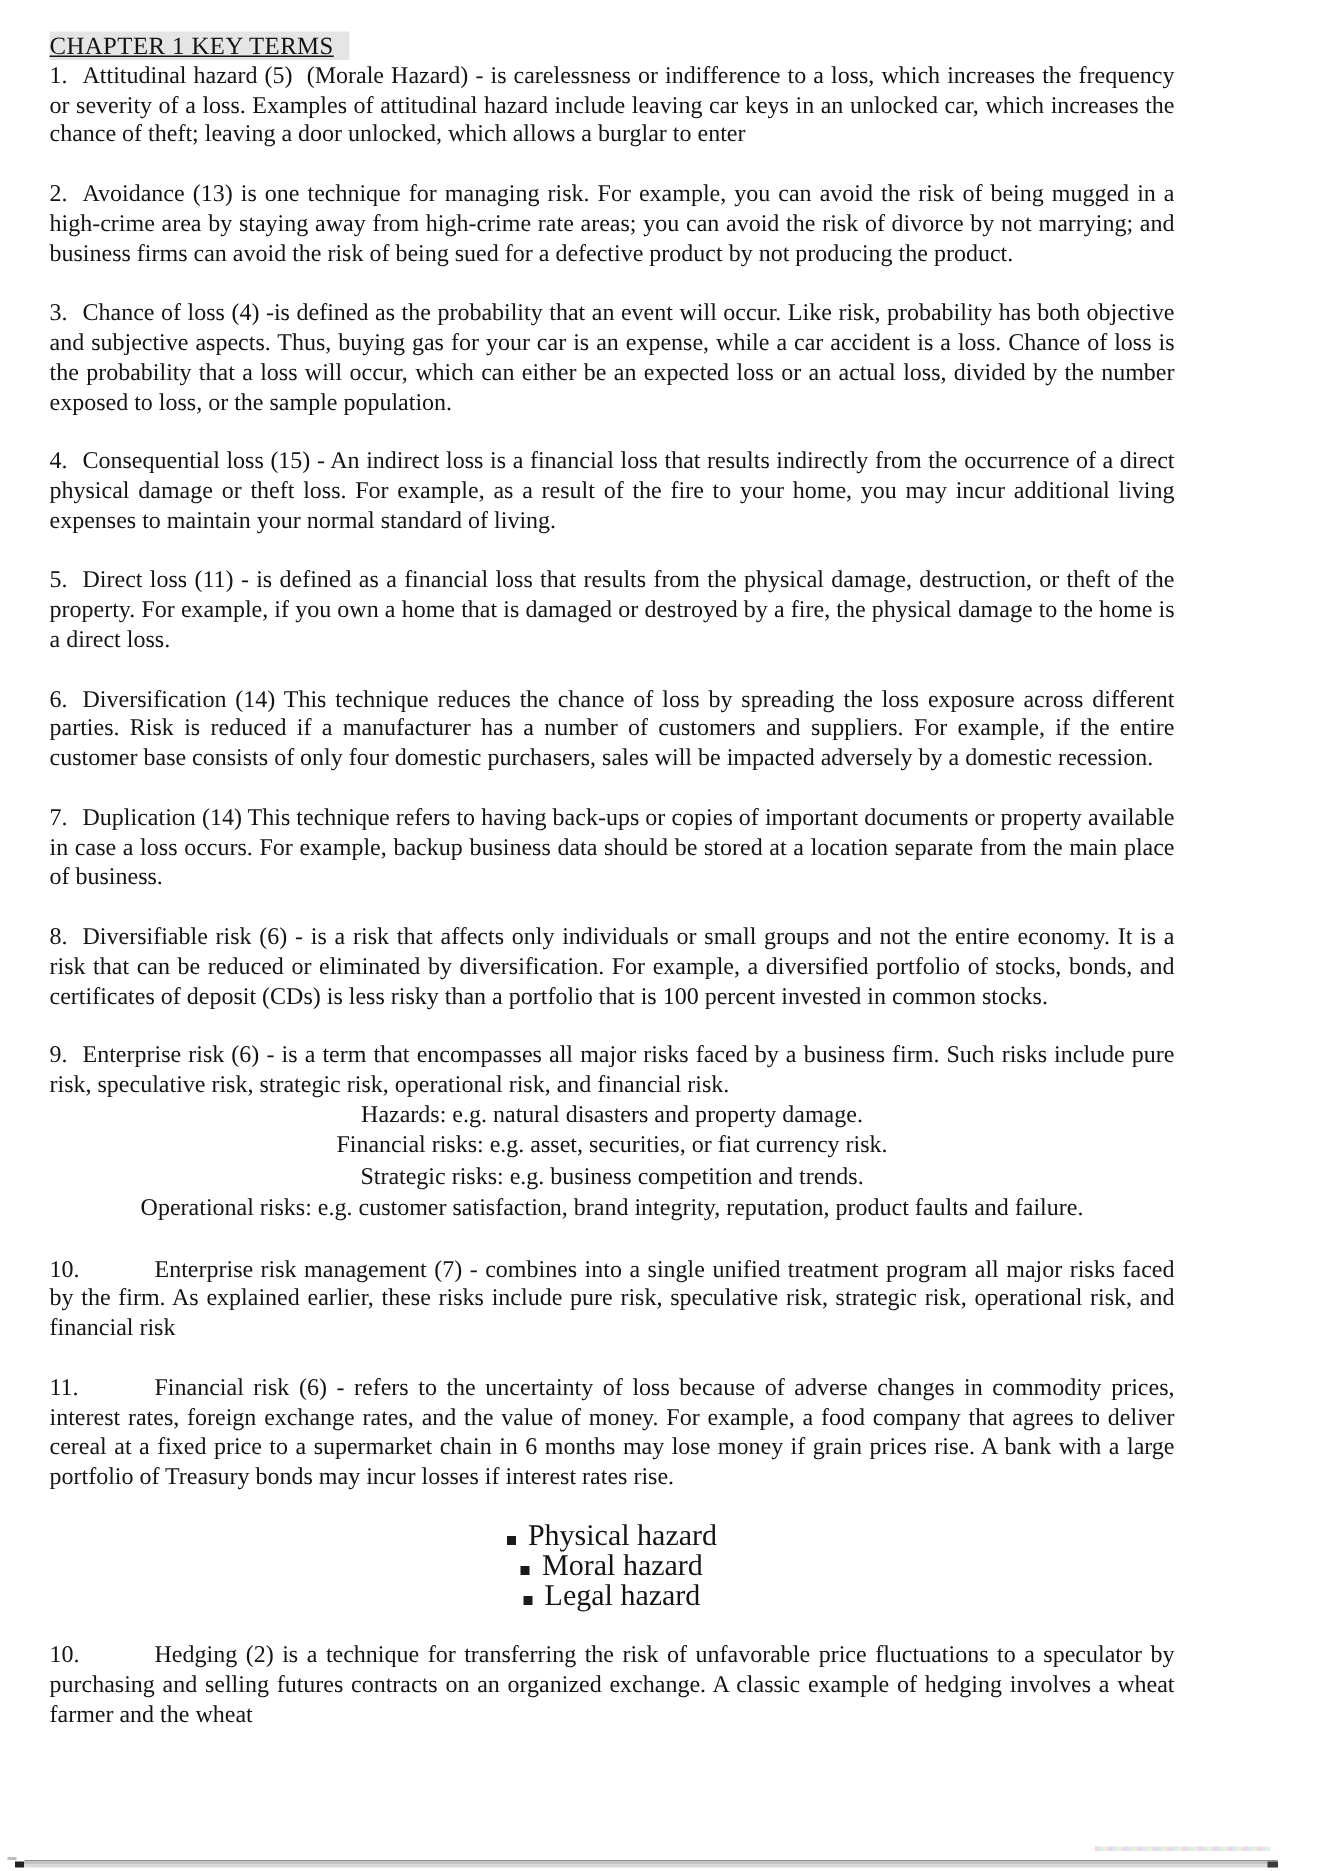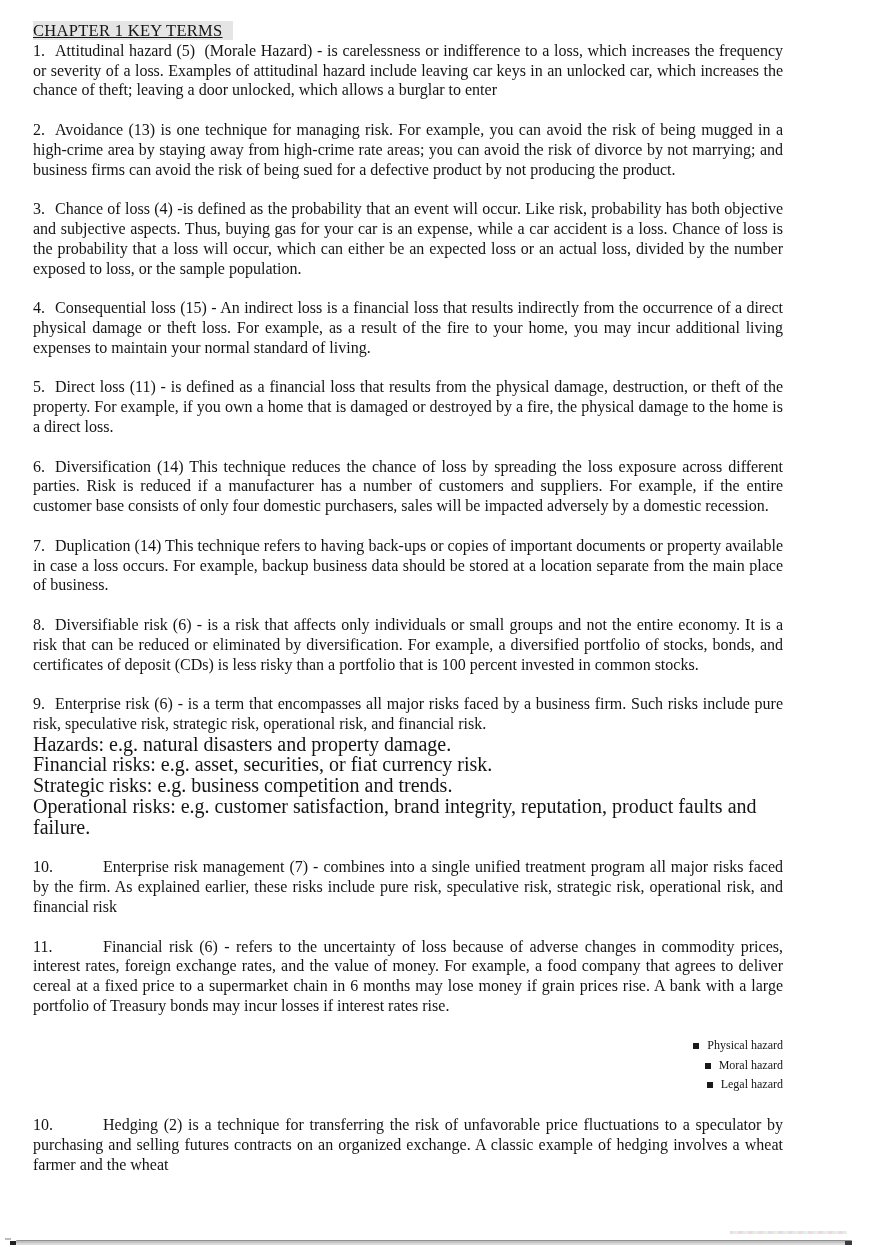--- a/index.html
+++ b/index.html
@@ -31,28 +31,28 @@
   .term { margin: 0 0 19.8px 0; }
   .para {
     margin: 0;
     font-size: 16px;
     line-height: 19.8px;
     text-align: justify;
   }
   .num { display: inline-block; width: 22px; }
   .num.tab { width: 70px; }
   .sublines .subline {
-    font-size: 20px;
+    font-size: 16px;
     line-height: 20.8px;
-    text-align: left;
+    text-align: center;
   }
   .bullets .bullet-line {
-    font-size: 12px;
+    font-size: 20px;
     line-height: 19.9px;
-    text-align: right;
+    text-align: center;
   }
   .sq {
     display: inline-block;
     width: 6px; height: 6px;
     background: #1a1a1a;
     margin-right: 8px;
   }
   
   .hscroll-track {
     position: absolute;

